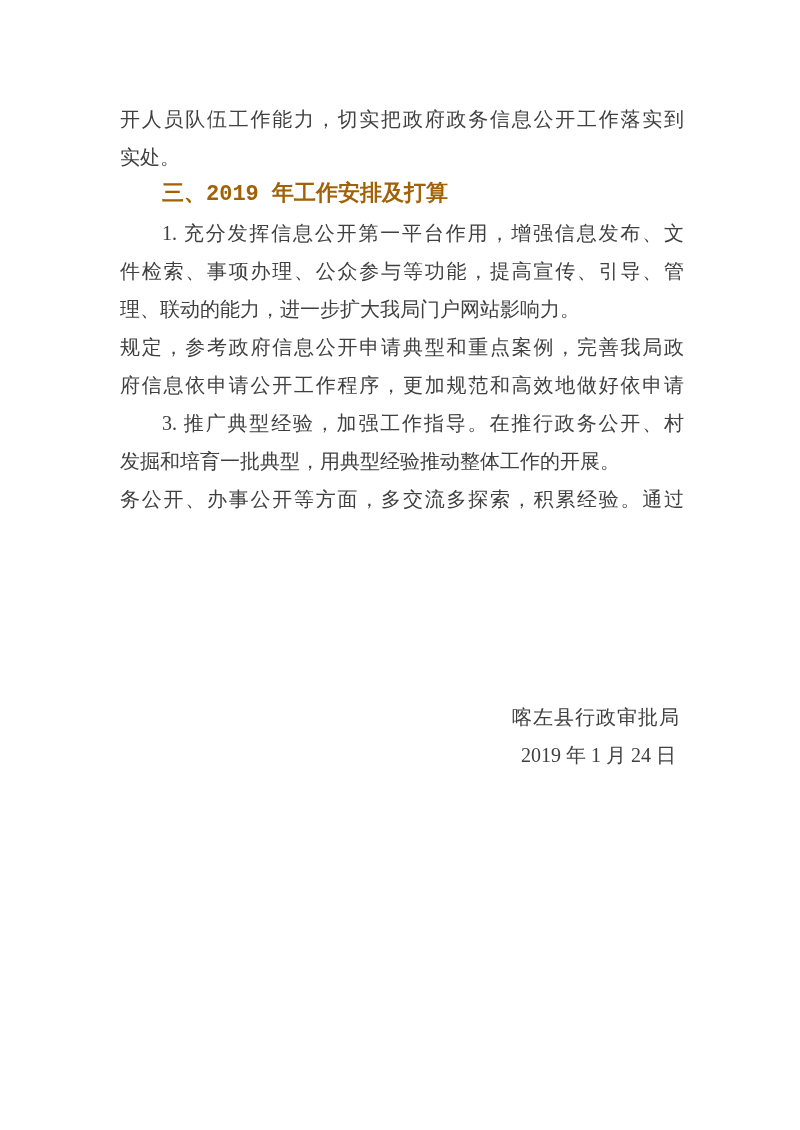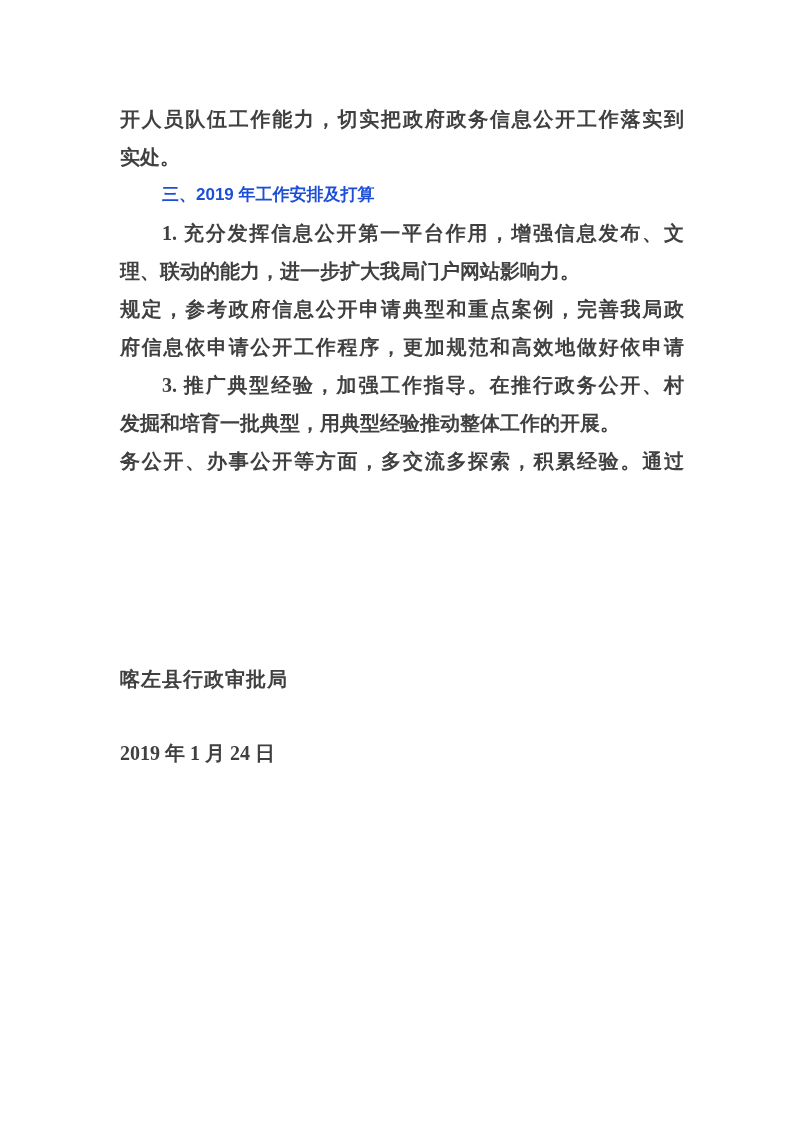--- a/index.html
+++ b/index.html
@@ -20,41 +20,39 @@
     left: 120px;
     top: 100px;
     width: 564px;
   }
   .line {
     font-size: 20px;
     line-height: 38px;
     height: 38px;
     color: #404040;
     text-justify: inter-character;
-    font-weight: bold;
   }
   .line.fill {
     text-align: justify;
     text-align-last: justify;
   }
   .line.indent {
     text-indent: 42px;
   }
   .line.heading {
-    font-family: Liberation Sans, sans-serif;
+    font-family: Liberation Mono, monospace;
     font-weight: 700;
-    font-size: 17px;
-    color: #1d4ed8;
+    font-size: 22px;
+    color: #a16207;
   }
   .signature {
     margin-top: 180px;
   }
   .signature .line {
-    text-align: left;
-    margin-top: 36px;
+    text-align: right;
   }
   .signature .sig-org {
     padding-right: 4px;
     letter-spacing: 1px;
   }
   .signature .sig-date {
     padding-right: 8px;
   }
 </style>
 </head>
@@ -62,20 +60,21 @@
 
 <div class="page">
   <div class="text-area">
 
     <div class="line fill">开人员队伍工作能力，切实把政府政务信息公开工作落实到</div>
     <div class="line">实处。</div>
 
     <div class="line heading indent">三、2019 年工作安排及打算</div>
 
     <div class="line fill indent">1. 充分发挥信息公开第一平台作用，增强信息发布、文</div>
+    <div class="line fill">件检索、事项办理、公众参与等功能，提高宣传、引导、管</div>
     <div class="line">理、联动的能力，进一步扩大我局门户网站影响力。</div>
 
     <div class="line fill">规定，参考政府信息公开申请典型和重点案例，完善我局政</div>
     <div class="line fill">府信息依申请公开工作程序，更加规范和高效地做好依申请</div>
 
     <div class="line fill indent">3. 推广典型经验，加强工作指导。在推行政务公开、村</div>
     <div class="line">发掘和培育一批典型，用典型经验推动整体工作的开展。</div>
     <div class="line fill">务公开、办事公开等方面，多交流多探索，积累经验。通过</div>
 
     <div class="signature">

